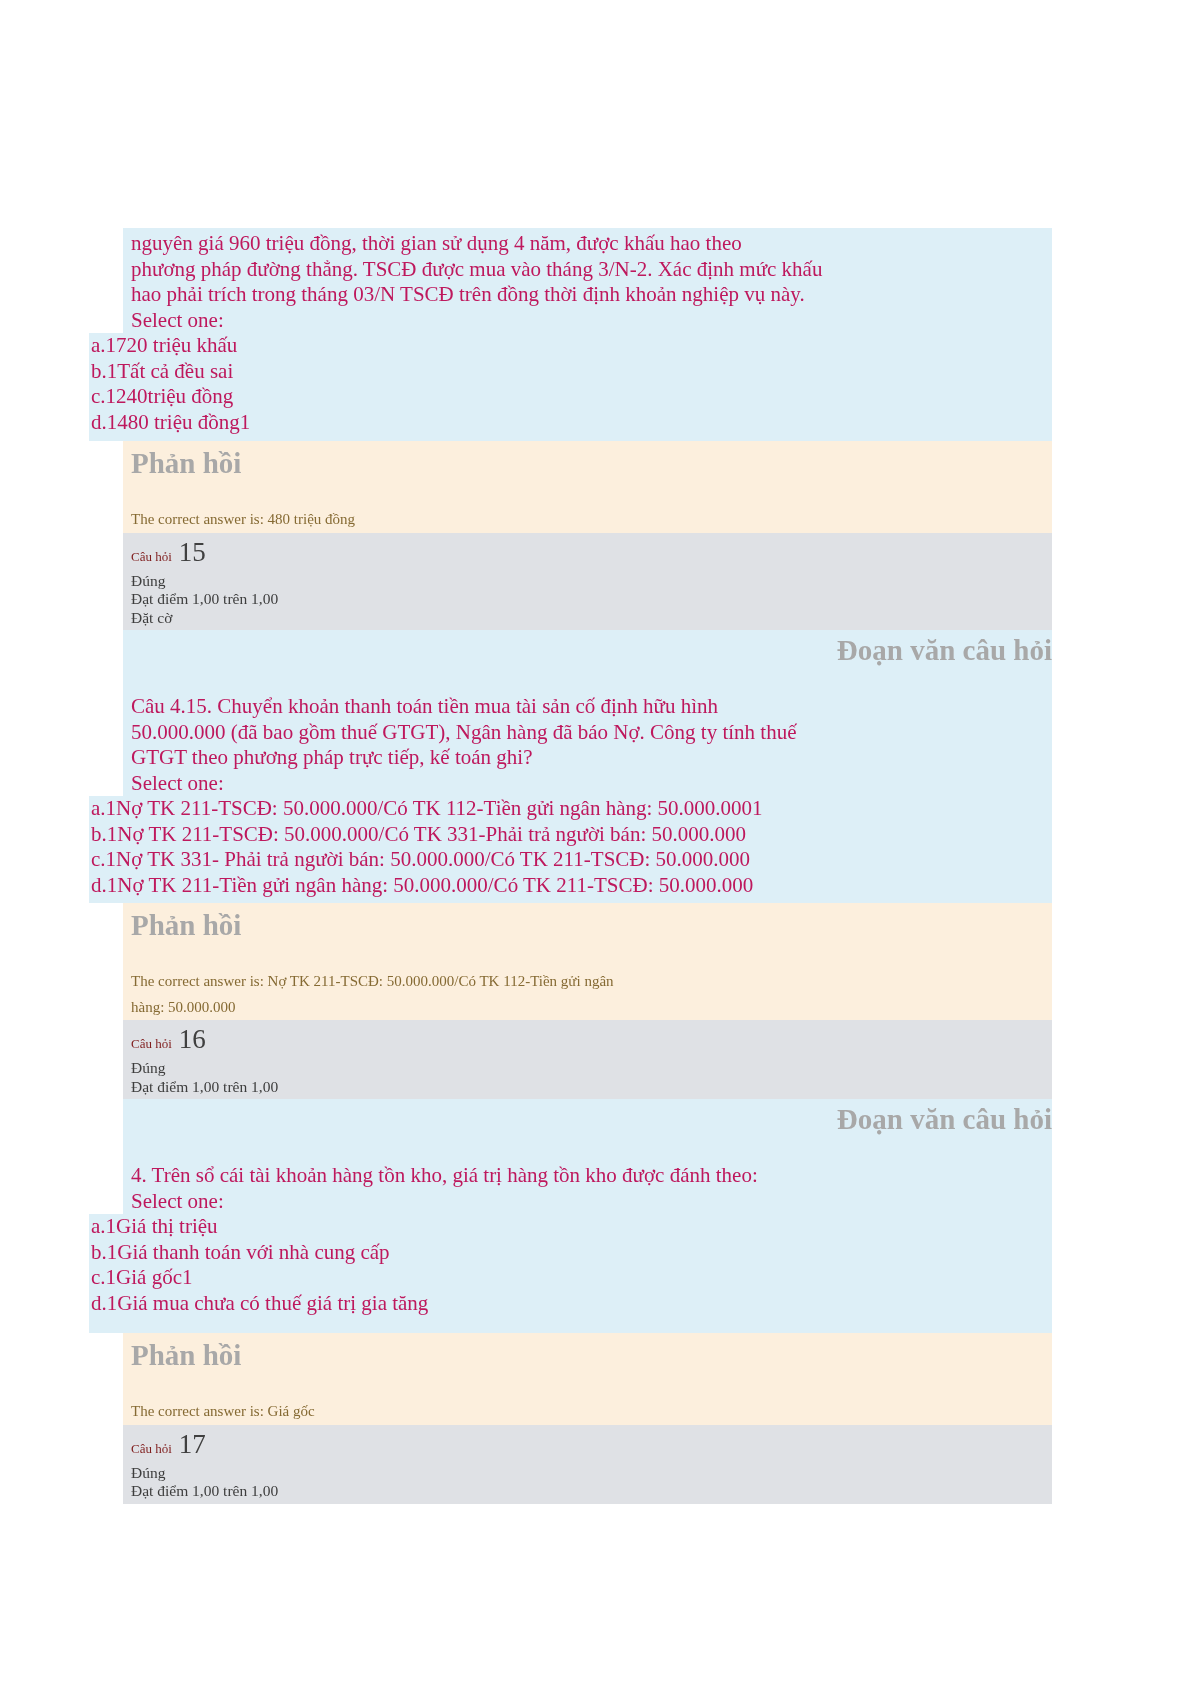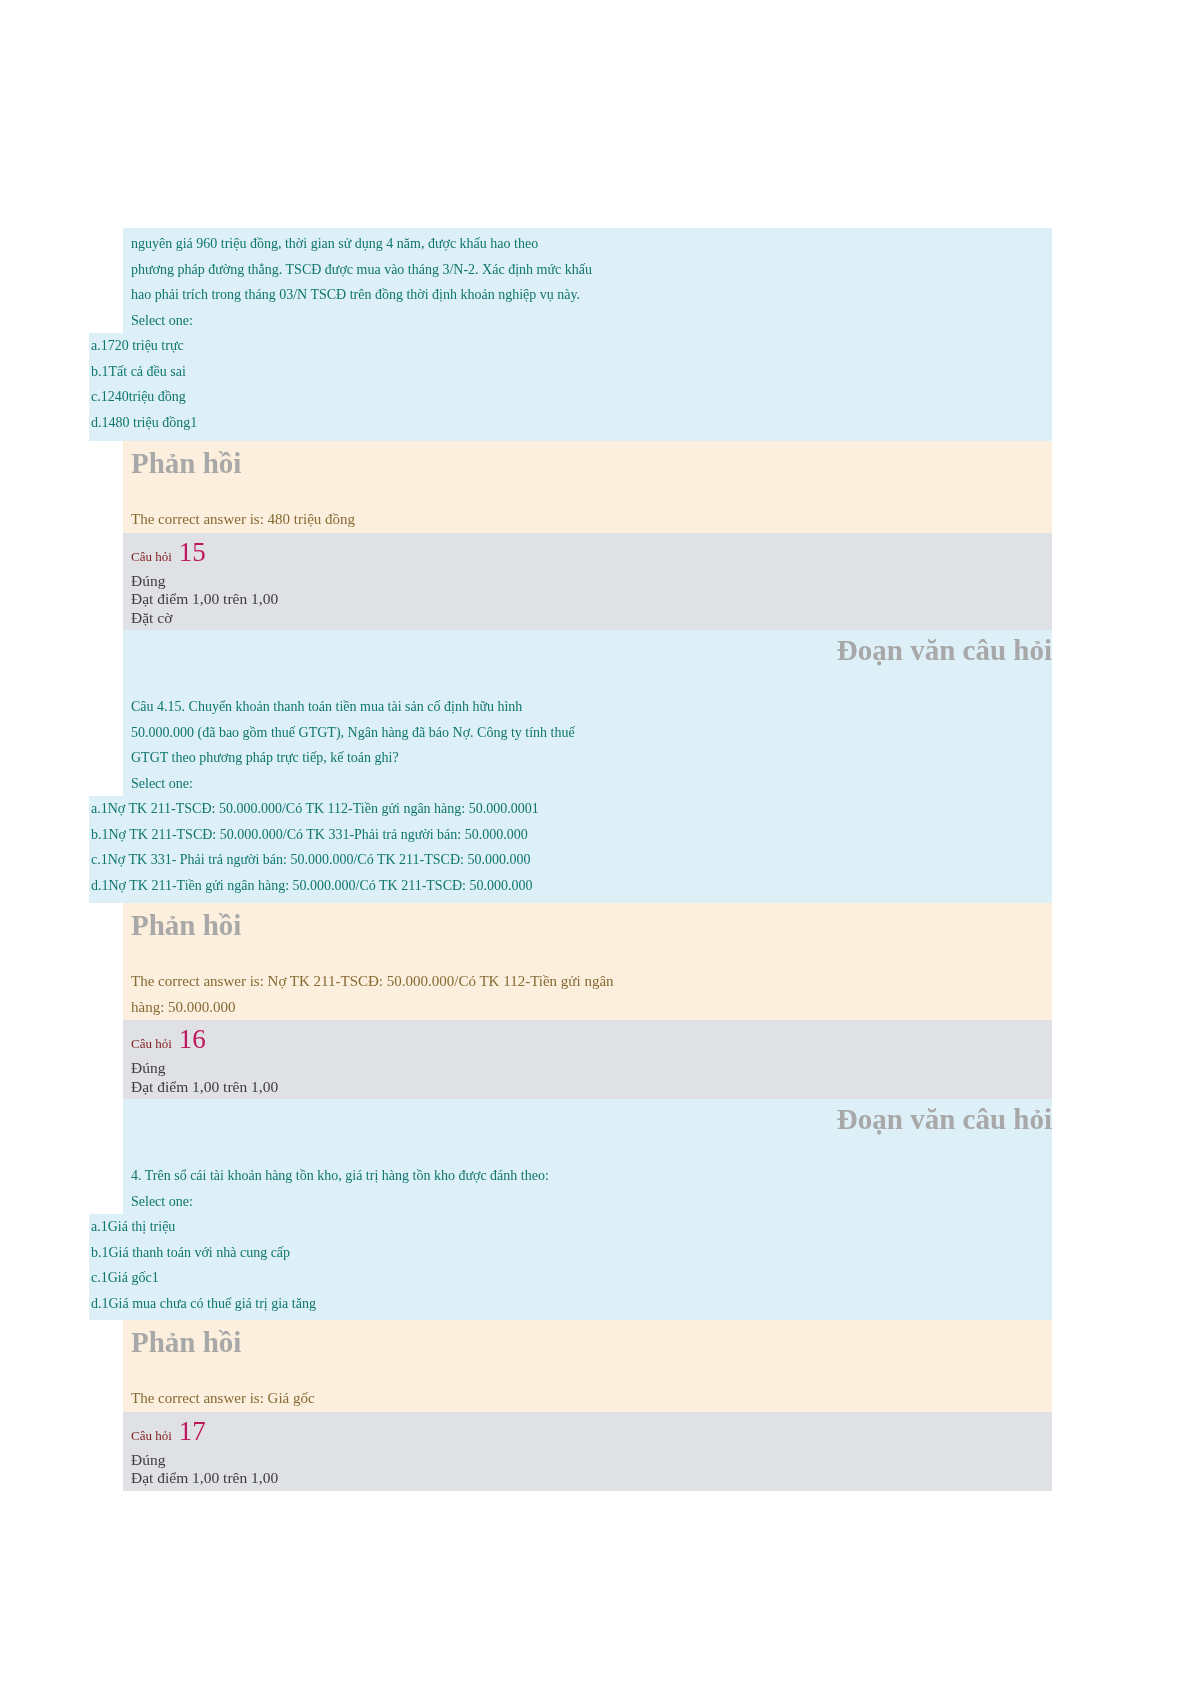--- a/index.html
+++ b/index.html
@@ -4,58 +4,58 @@
 <style>
   html,body{margin:0;padding:0;}
   body{
     width:1191px;height:1685px;background:#ffffff;overflow:hidden;
     font-family:"Liberation Serif",serif;
     -webkit-font-smoothing:antialiased;
   }
   .content{margin-left:89px;width:963px;box-sizing:border-box;}
   .sp-top{height:228px;}
   
-  .ql{font-size:14px;line-height:25.5px;color:#0f766e;background:#ddeff7;box-sizing:border-box;}
+  .ql{font-size:21px;line-height:25.5px;color:#be185d;background:#ddeff7;box-sizing:border-box;}
   .ind{margin-left:34px;padding-left:8px;}
   .opt{padding-left:2px;}
   .first{padding-top:3px;}
   .lastopt{padding-bottom:6px;}
   .lastopt2{padding-bottom:5px;}
-  .lastopt3{padding-bottom:4px;}
+  .lastopt3{padding-bottom:17px;}
   .qspacer{height:26px;background:#ddeff7;margin-left:34px;}
   
   .qh{font-size:29px;line-height:36px;color:#a8a8a8;font-weight:bold;}
   .qh.ql{padding-top:2px;text-align:right;}
   
   .fb{background:#fcefdd;margin-left:34px;padding:4px 10px 0 8px;box-sizing:border-box;}
   .fb .gap{height:26px;}
   .fb .ans{font-size:15px;line-height:25.5px;color:#856a33;}
   
   .info{background:#dfe1e5;margin-left:34px;padding:4px 10px 3px 8px;color:#3d3d3d;box-sizing:border-box;}
   .info .title{line-height:30px;}
   .info .lbl{font-size:13px;color:#7f1d1d;}
-  .info .num{font-size:27px;color:#be185d;margin-left:7px;}
+  .info .num{font-size:27px;color:#404040;margin-left:7px;}
   .info .row{font-size:15.5px;line-height:18.5px;}
   .info .flag{cursor:pointer;}
   
   .sp-bottom{height:191px;}
 </style>
 </head>
 <body>
 
 <div class="content">
 
   <div class="sp-top"></div>
 
   <section>
     <div class="ql ind first">nguyên giá 960 triệu đồng, thời gian sử dụng 4 năm, được khấu hao theo</div>
     <div class="ql ind">phương pháp đường thẳng. TSCĐ được mua vào tháng 3/N-2. Xác định mức khấu</div>
     <div class="ql ind">hao phải trích trong tháng 03/N TSCĐ trên đồng thời định khoản nghiệp vụ này.</div>
     <div class="ql ind">Select one:</div>
-    <div class="ql opt">a.1720 triệu trực</div>
+    <div class="ql opt">a.1720 triệu khấu</div>
     <div class="ql opt">b.1Tất cả đều sai</div>
     <div class="ql opt">c.1240triệu đồng</div>
     <div class="ql opt lastopt">d.1480 triệu đồng1</div>
   </section>
 
   <section class="fb">
     <div class="qh">Phản hồi</div>
     <div class="gap"></div>
     <div class="ans">The correct answer is: 480 triệu đồng</div>
   </section>

